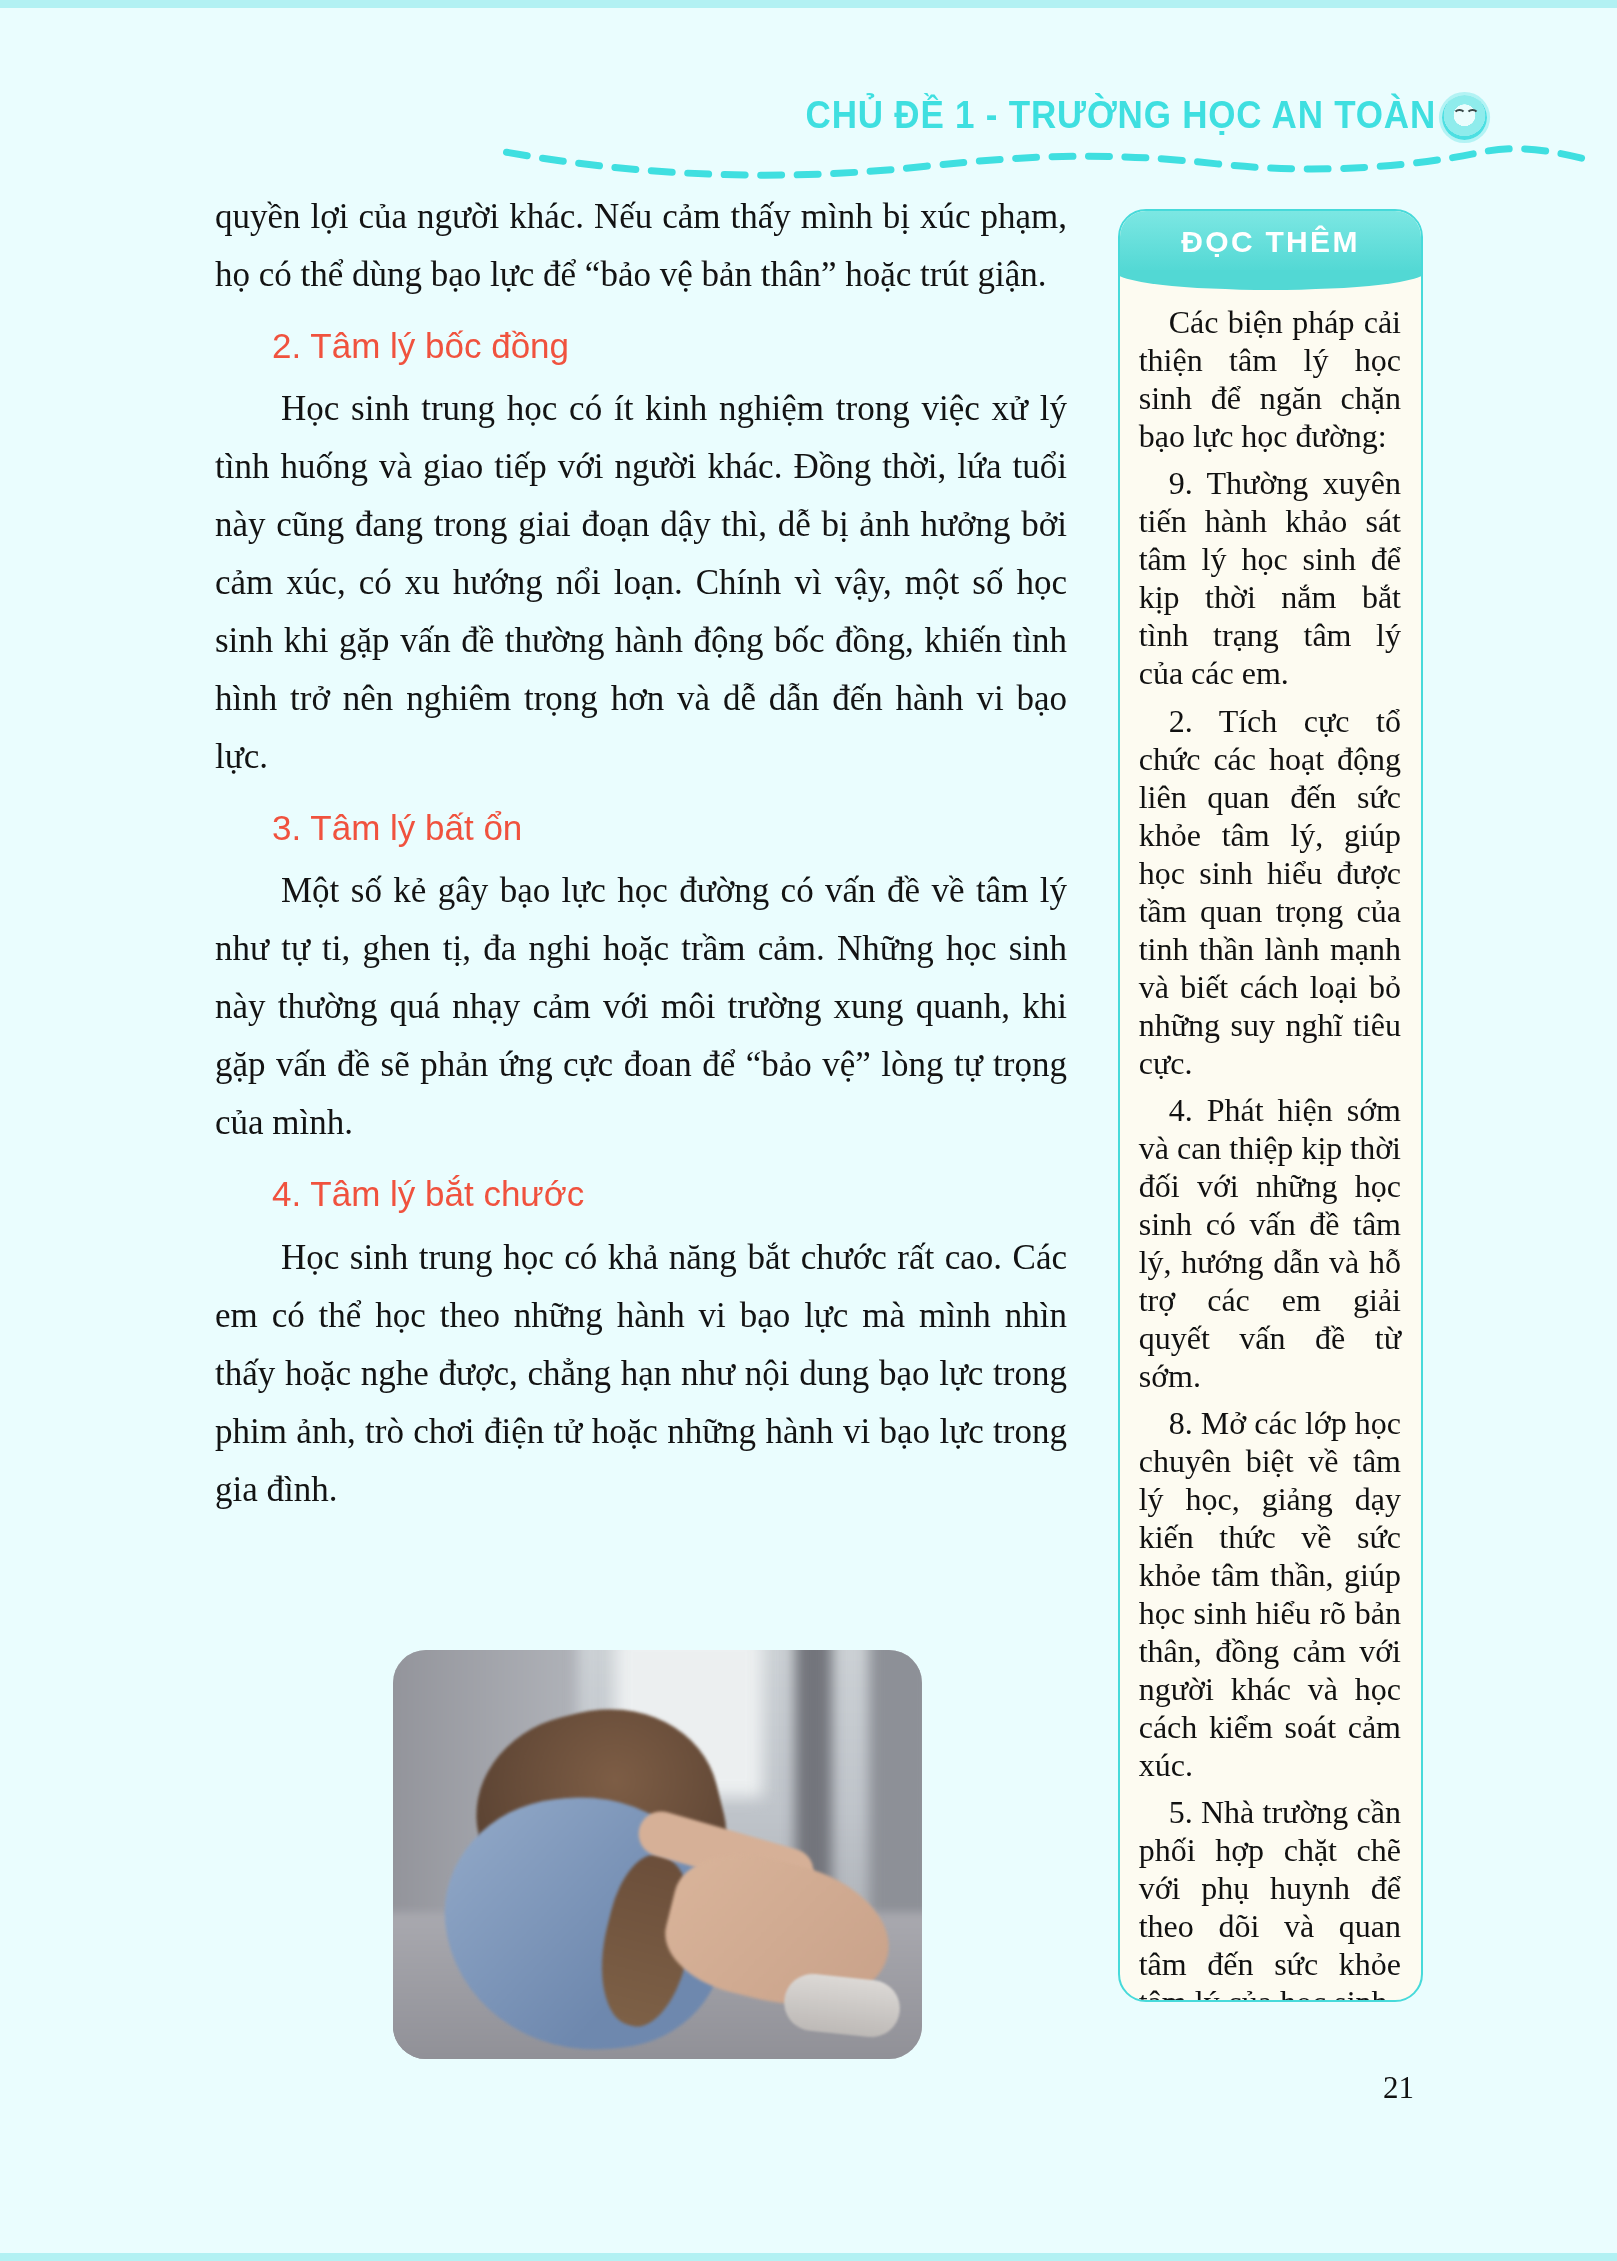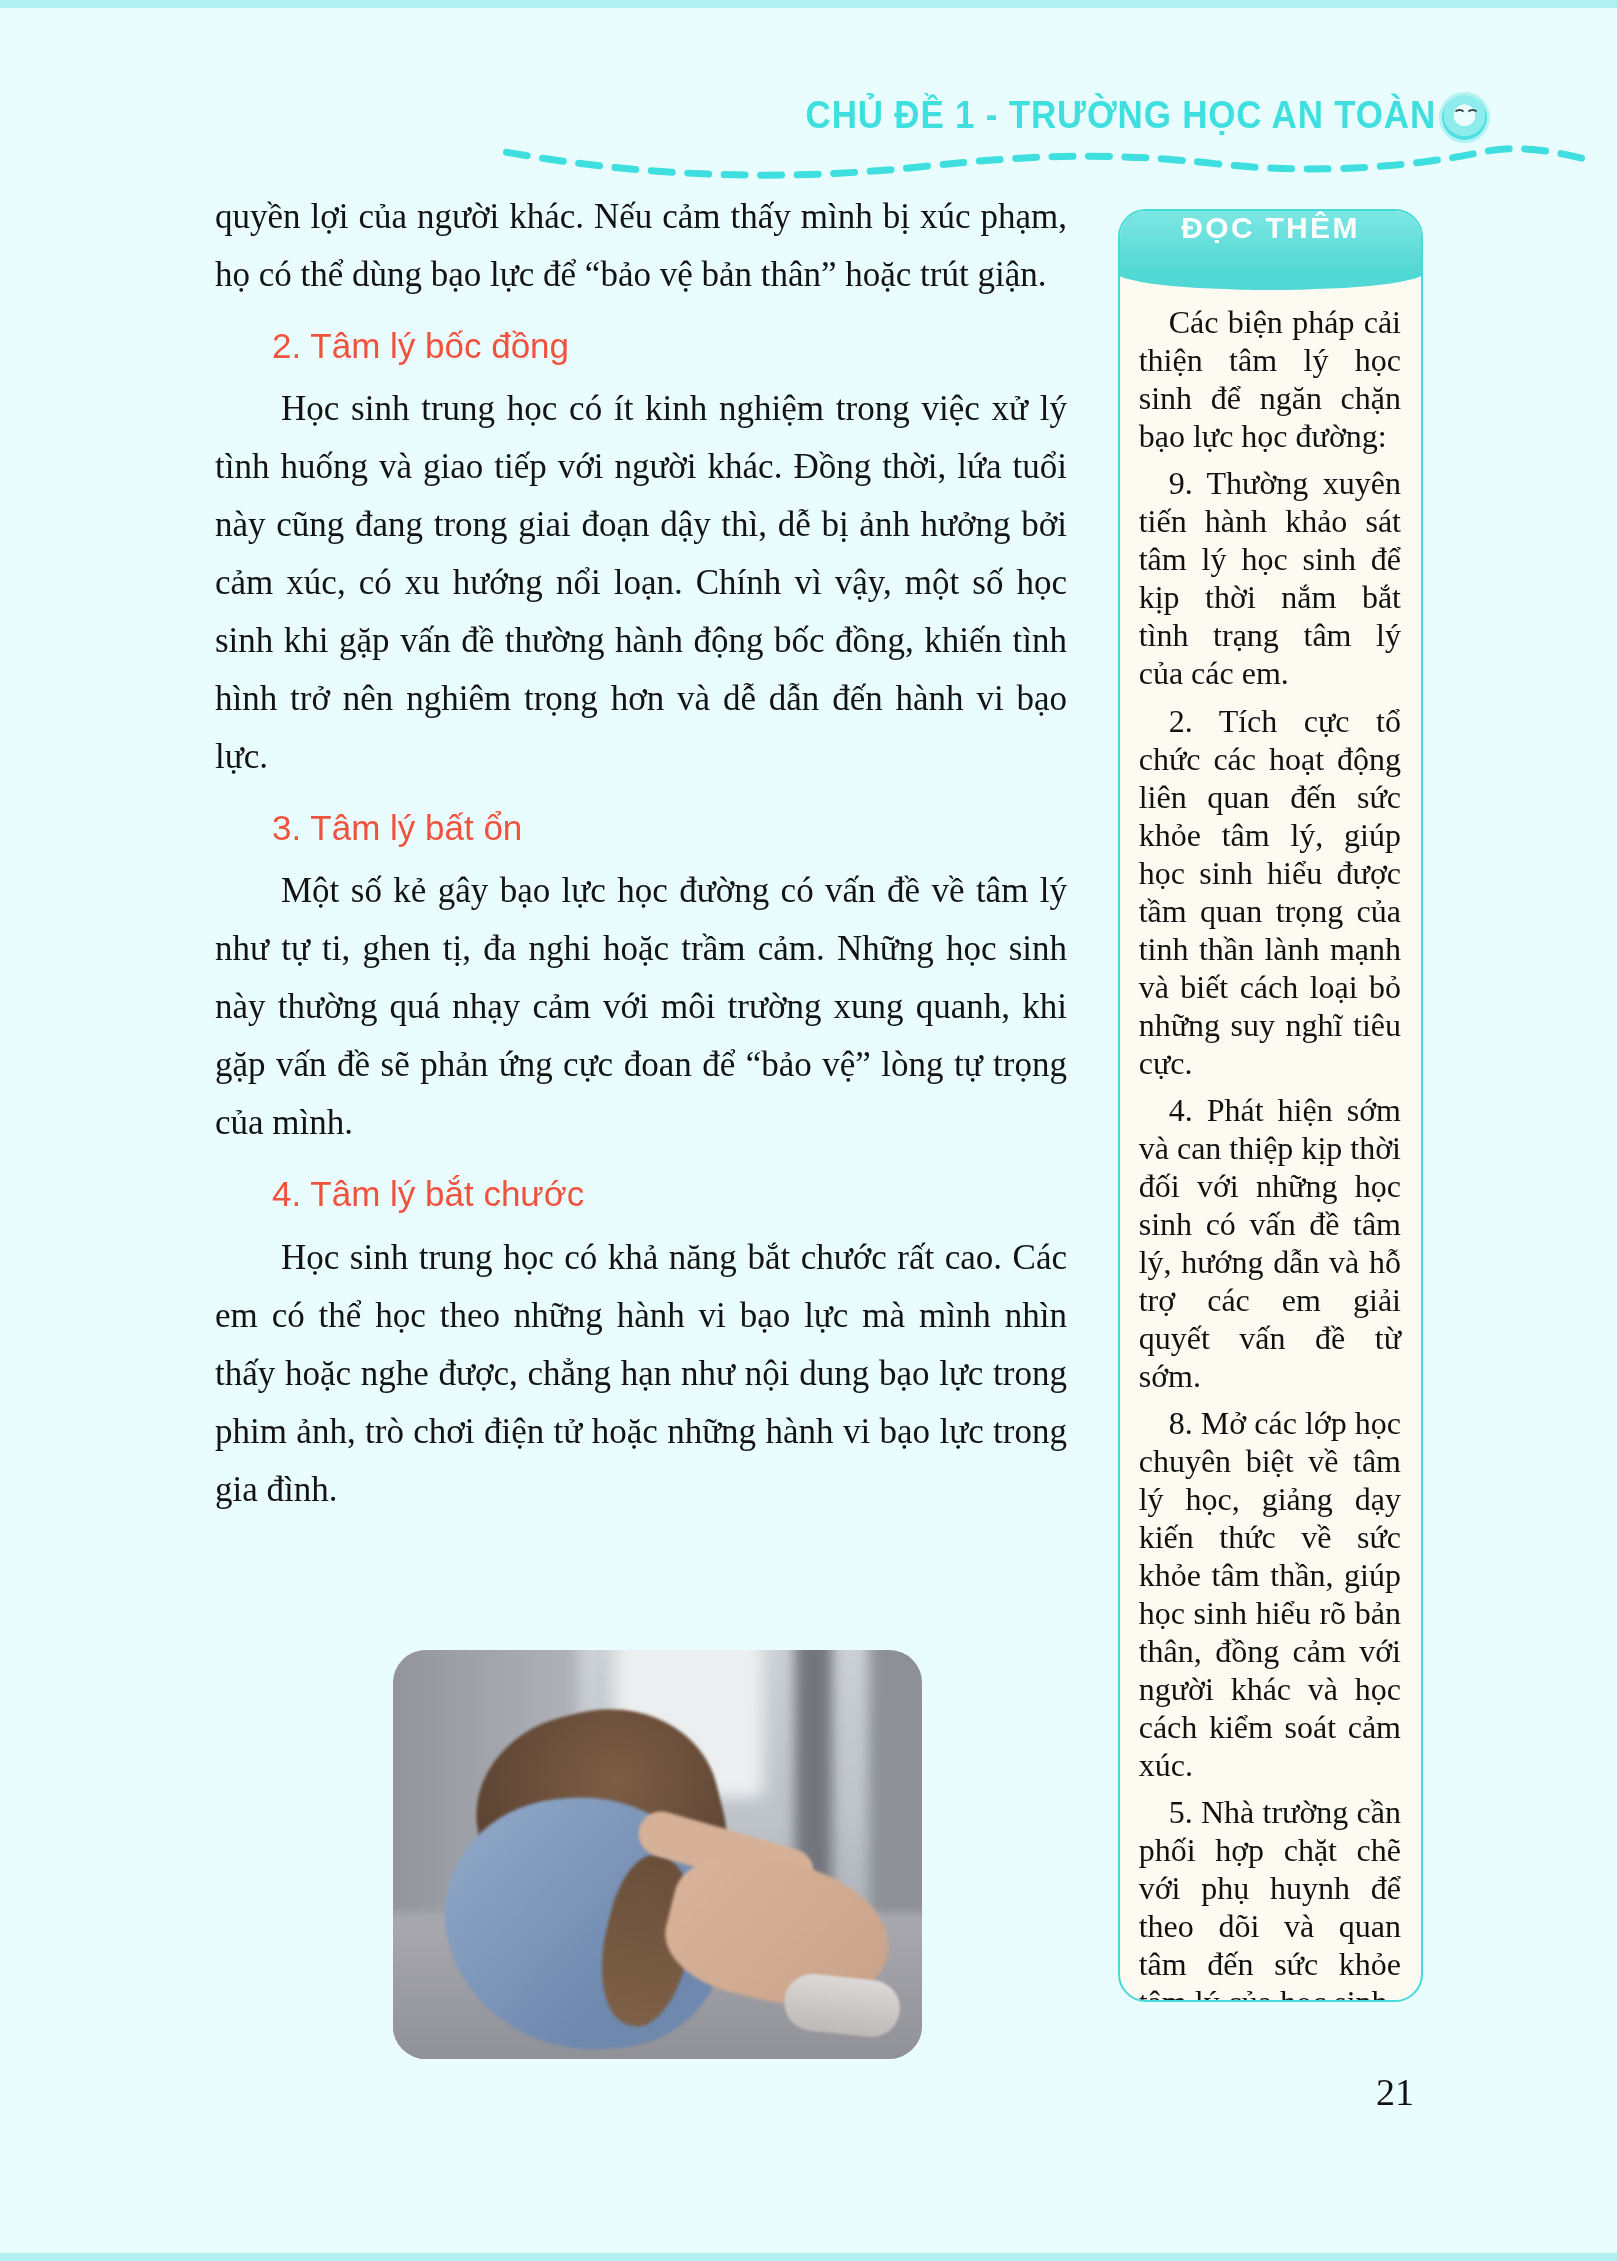--- a/index.html
+++ b/index.html
@@ -70,37 +70,37 @@
 
   
   .sidebar{
     position:absolute;left:1118px;top:209px;width:305px;height:1793px;
     box-sizing:border-box;background:#fdfbf1;
     border:2.3px solid #47dada;border-radius:28px;overflow:hidden;
   }
   .sidebar-cap{
     position:relative;height:61px;
     background:linear-gradient(180deg,#7ce7e3,#52d8d4);
-    display:flex;justify-content:center;
+    display:flex;align-items:center;justify-content:center;
     font-family:"Liberation Sans",sans-serif;font-weight:bold;
     font-size:30px;letter-spacing:2.3px;color:#ffffff;
   }
   .sidebar-cap-curve{
     position:absolute;top:59px;left:-4.7px;right:-4.7px;height:20px;
     background:#52d8d4;border-radius:0 0 55% 55% / 0 0 20px 20px;
   }
   .sidebar-body{
     padding:31px 20px 22px 18.7px;
     font-size:32px;line-height:38px;text-align:justify;color:#111;
   }
   .sidebar-body p{margin:0 0 9.3px 0;text-indent:30px;}
 
   .page-number{
     position:absolute;left:1323px;top:2070px;width:91px;
-    text-align:right;font-size:38px;color:#111;
+    text-align:right;font-size:31px;color:#111;
   }
 </style>
 </head>
 <body>
 
 <div class="edge top"></div>
 <div class="edge bottom"></div>
 
 <div class="chapter-header">CHỦ ĐỀ 1 - TRƯỜNG HỌC AN TOÀN</div>
 <div class="sun-icon">

